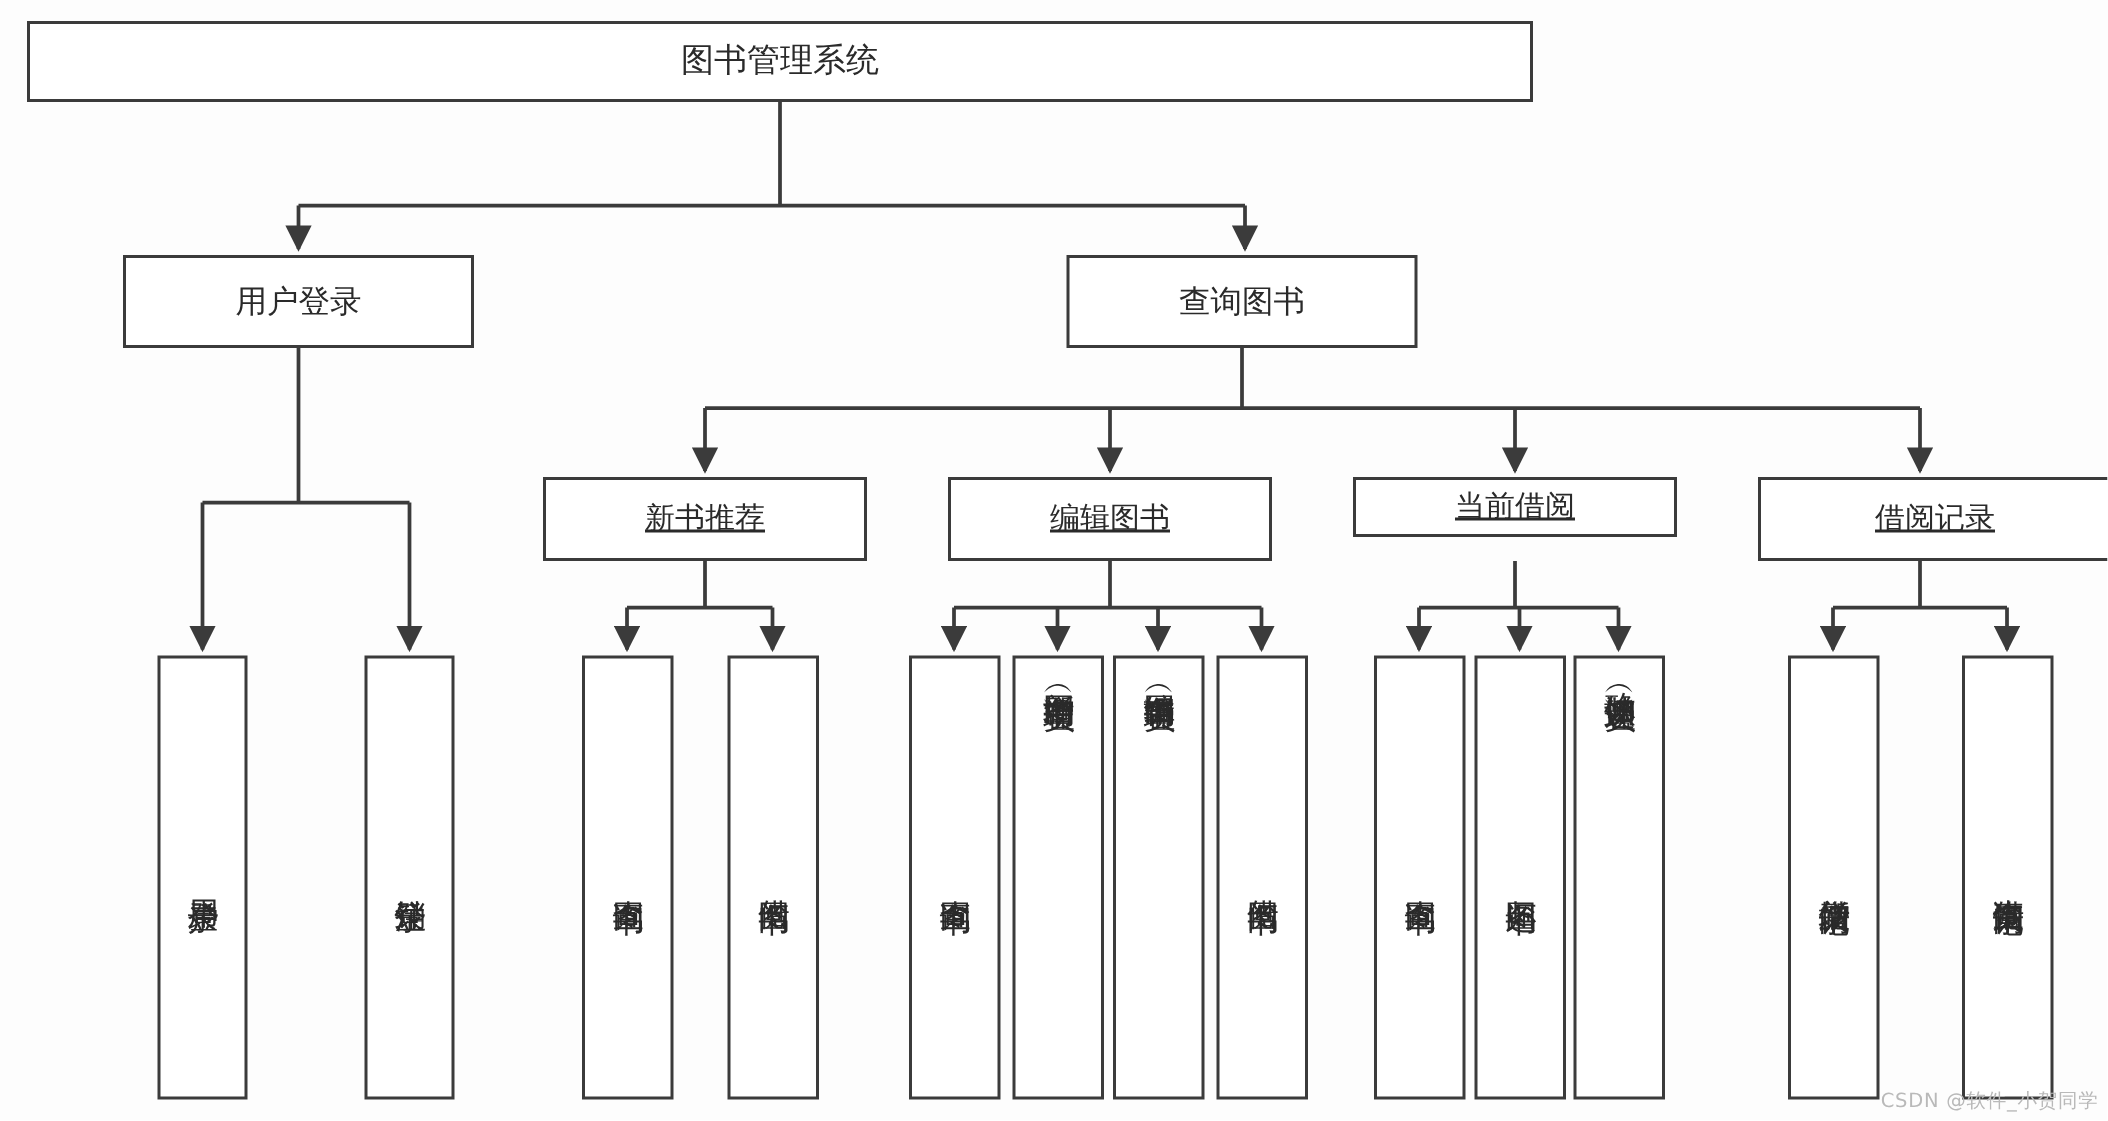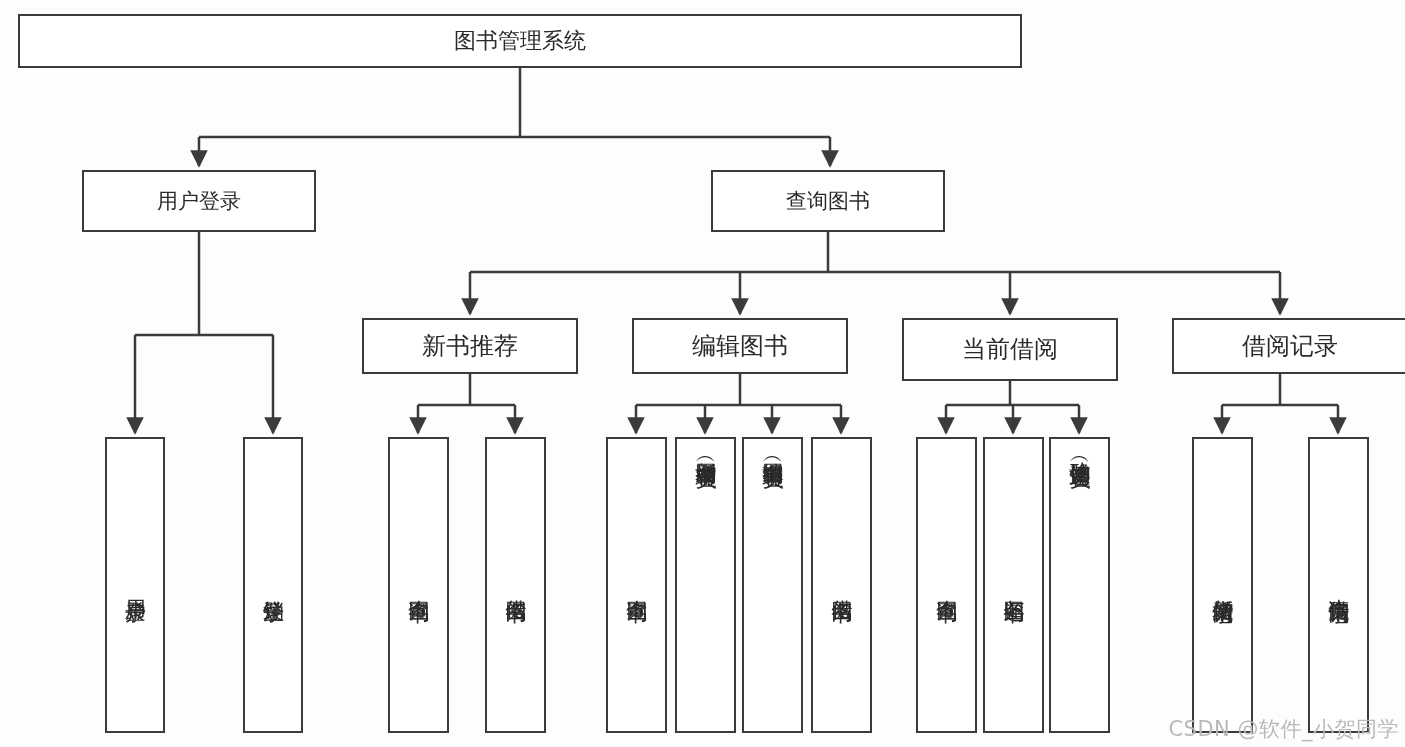--- a/index.html
+++ b/index.html
@@ -35,21 +35,21 @@
     justify-content: center;
     color: #2a2a2a;
   }
   .node .label {
     text-align: center;
     line-height: 1.18;
     white-space: nowrap;
   }
   .node.root .label { font-size: 22px; }
   .node.lvl2 .label { font-size: 21px; }
-  .node.lvl3 .label { font-size: 24px; }
+  .node.lvl3 .label { font-size: 20px; text-decoration: underline; }
   .node.leaf {
     align-items: flex-start;
     padding-top: 6px;
   }
   .node.leaf .label {
     writing-mode: vertical-rl;
     text-orientation: upright;
     font-size: 21px;
     letter-spacing: 1px;
     line-height: 1.0;
@@ -57,21 +57,21 @@
     max-height: 100%;
   }
   .node.leaf.center-v {
     align-items: center;
     padding-top: 0;
   }
   .watermark {
     position: absolute;
     right: 6px;
     bottom: 4px;
-    font-size: 21px;
+    font-size: 13px;
     color: #b9b9b9;
     white-space: nowrap;
     letter-spacing: 0.5px;
     margin-top: 32px;
   }
 </style>
 </head>
 <body>
 
 <div id="canvas">
@@ -139,21 +139,21 @@
   <div class="node lvl2" style="left:711px; top:170px; width:234px; height:62px;">
     <span class="label">查询图书</span>
   </div>
 
   <div class="node lvl3" style="left:362px; top:318px; width:216px; height:56px;">
     <span class="label">新书推荐</span>
   </div>
   <div class="node lvl3" style="left:632px; top:318px; width:216px; height:56px;">
     <span class="label">编辑图书</span>
   </div>
-  <div class="node lvl3" style="left:902px; top:318px; width:216px; height:63px;">
+  <div class="node lvl3" style="left:902px; top:318px; width:216px; height:40px;">
     <span class="label">当前借阅</span>
   </div>
   <div class="node lvl3" style="left:1172px; top:318px; width:236px; height:56px;">
     <span class="label">借阅记录</span>
   </div>
 
   <div class="node leaf center-v" style="left:105px; top:437px; width:60px; height:296px;">
     <span class="label">用户登录</span>
   </div>
   <div class="node leaf center-v" style="left:243px; top:437px; width:60px; height:296px;">

